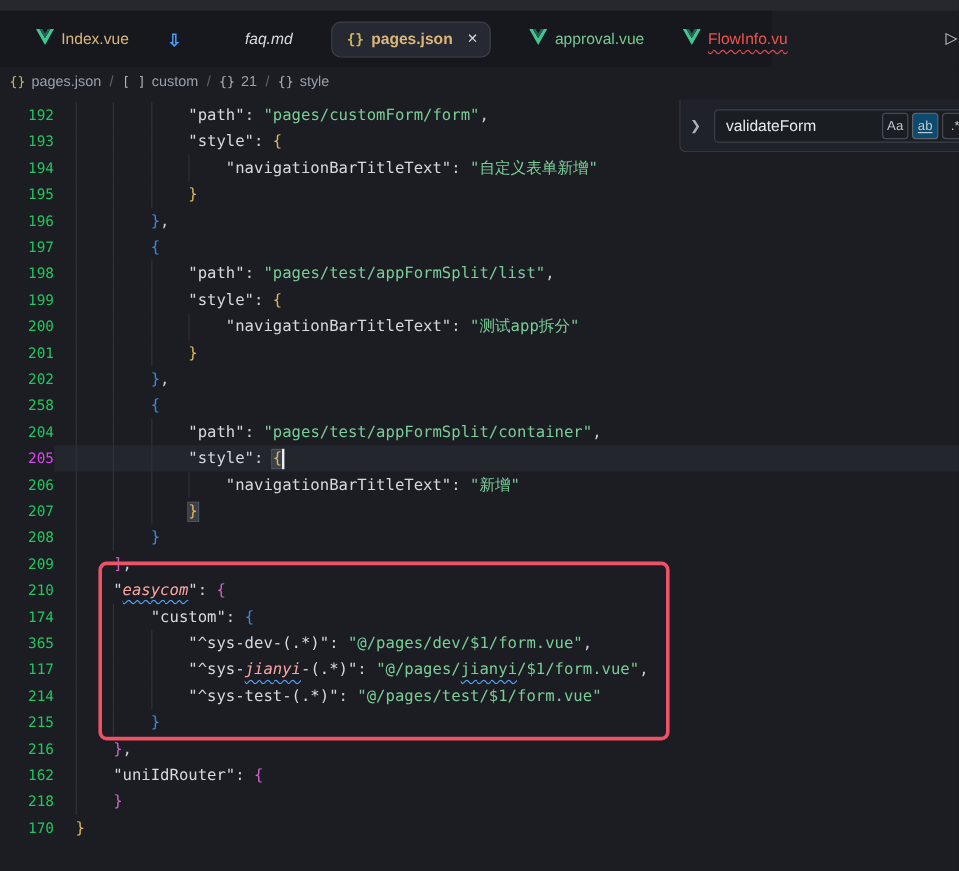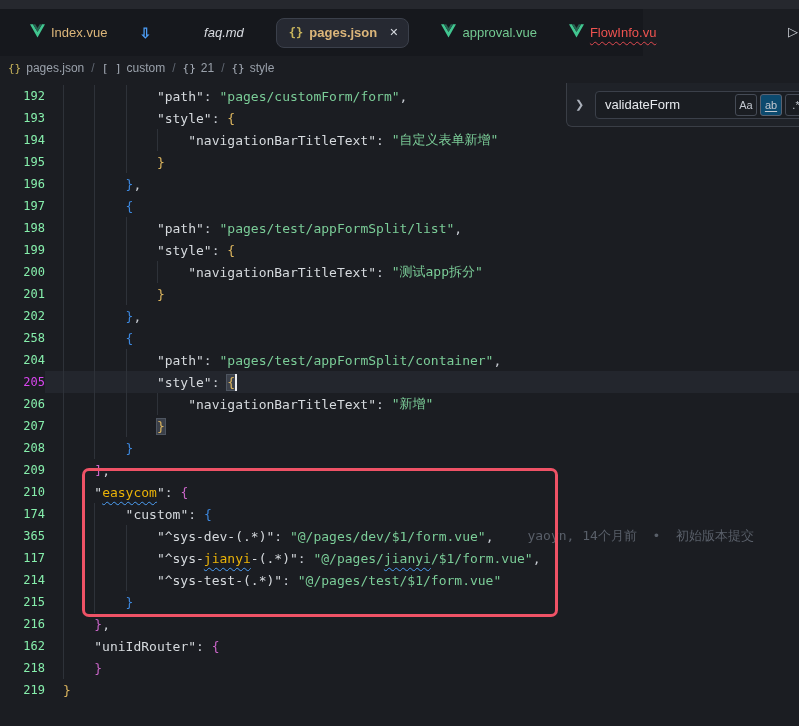--- a/index.html
+++ b/index.html
@@ -30,32 +30,32 @@
   .bc-item { display:flex; align-items:center; gap:5px; }
   .bc-icon { font-family:"DejaVu Sans Mono",monospace; font-size:11px; color:#a9b0bb; }
   .bc-icon.json { color:#c9b55c; }
   .bc-sep { color:#5e6570; margin:0 7px; }
 
   
   .editor { position:absolute; left:0; top:80px; width:799px; height:646px; background:#1b1d22;
             font-family:"DejaVu Sans Mono",monospace; font-size:13px; }
   .code-lines { padding-top:5px; }
   .line { display:flex; height:22px; }
-  .ln { flex:0 0 45px; text-align:right; color:#86efac; font-size:12px; line-height:22px; }
+  .ln { flex:0 0 45px; text-align:right; color:#22c55e; font-size:12px; line-height:22px; }
   .line.cur .ln { color:#d946ef; }
   .lbody { flex:1; display:flex; align-items:center; padding-left:18px; white-space:pre; }
   .line.cur .lbody { background:#23262d; }
   .ind { width:4ch; align-self:stretch; border-left:1px solid #2e3239; flex:none; }
   .k   { color:#d6dade; }
   .p   { color:#c9cdd4; }
   .s   { color:#7bcd98; }
   .b1  { color:#ddb65f; }
   .b2  { color:#c965c7; }
   .b3  { color:#3d87dd; }
-  .sqk { color:#eab308; text-decoration:underline wavy #4da1f8; text-decoration-thickness:1px; text-underline-offset:4px; }
+  .sqk { color:#fca5a5; text-decoration:underline wavy #4da1f8; text-decoration-thickness:1px; text-underline-offset:4px;font-style:italic; }
   .sqs { color:#7bcd98; text-decoration:underline wavy #4da1f8; text-decoration-thickness:1px; text-underline-offset:4px; }
   .bx  { color:#ddb65f; background:#3a3f49; outline:1px solid #4e5560; }
   .cursor { display:inline-block; width:2px; height:17px; background:#eceef2; vertical-align:middle; }
   .blame { color:#595f69; margin-left:34px; }
 
   
   .annotation { position:absolute; left:82px; top:388px; width:476px; height:149px;
                 border:3px solid #ef5266; border-radius:7px; pointer-events:none; z-index:6; }
 
   
@@ -213,21 +213,21 @@
       <div class="line">
         <span class="ln">210</span>
         <span class="lbody"><span class="ind"></span><span class="k">"</span><span class="sqk">easycom</span><span class="k">"</span><span class="p">: </span><span class="b2">{</span></span>
       </div>
       <div class="line">
         <span class="ln">174</span>
         <span class="lbody"><span class="ind"></span><span class="ind"></span><span class="k">"custom"</span><span class="p">: </span><span class="b3">{</span></span>
       </div>
       <div class="line">
         <span class="ln">365</span>
-        <span class="lbody"><span class="ind"></span><span class="ind"></span><span class="ind"></span><span class="k">"^sys-dev-(.*)"</span><span class="p">: </span><span class="s">"@/pages/dev/$1/form.vue"</span><span class="p">,</span><span class="blame">yaoyn, 14个月前  •  初始版本提交</span></span>
+        <span class="lbody"><span class="ind"></span><span class="ind"></span><span class="ind"></span><span class="k">"^sys-dev-(.*)"</span><span class="p">: </span><span class="s">"@/pages/dev/$1/form.vue"</span><span class="p">,</span></span>
       </div>
       <div class="line">
         <span class="ln">117</span>
         <span class="lbody"><span class="ind"></span><span class="ind"></span><span class="ind"></span><span class="k">"^sys-</span><span class="sqk">jianyi</span><span class="k">-(.*)"</span><span class="p">: </span><span class="s">"@/pages/</span><span class="sqs">jianyi</span><span class="s">/$1/form.vue"</span><span class="p">,</span></span>
       </div>
       <div class="line">
         <span class="ln">214</span>
         <span class="lbody"><span class="ind"></span><span class="ind"></span><span class="ind"></span><span class="k">"^sys-test-(.*)"</span><span class="p">: </span><span class="s">"@/pages/test/$1/form.vue"</span></span>
       </div>
       <div class="line">
@@ -240,21 +240,21 @@
       </div>
       <div class="line">
         <span class="ln">162</span>
         <span class="lbody"><span class="ind"></span><span class="k">"uniIdRouter"</span><span class="p">: </span><span class="b2">{</span></span>
       </div>
       <div class="line">
         <span class="ln">218</span>
         <span class="lbody"><span class="ind"></span><span class="b2">}</span></span>
       </div>
       <div class="line">
-        <span class="ln">219</span>
+        <span class="ln">170</span>
         <span class="lbody"><span class="b1">}</span></span>
       </div>
     </div>
 
   <div class="annotation"></div>
 
   <div class="find">
     <span class="find-toggle">❯</span>
     <div class="find-input">
       <span class="find-value">validateForm</span>

